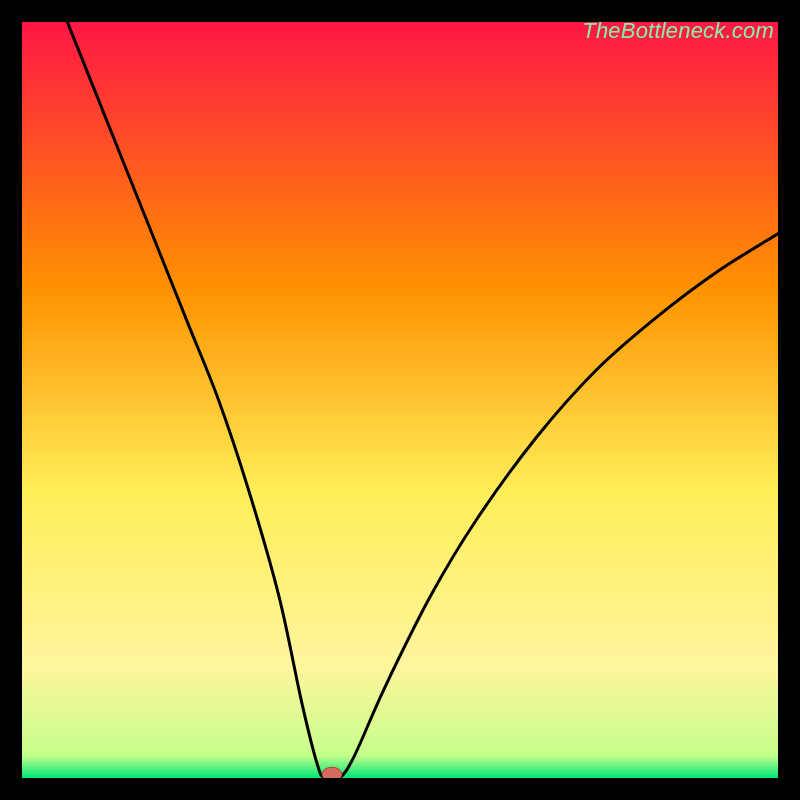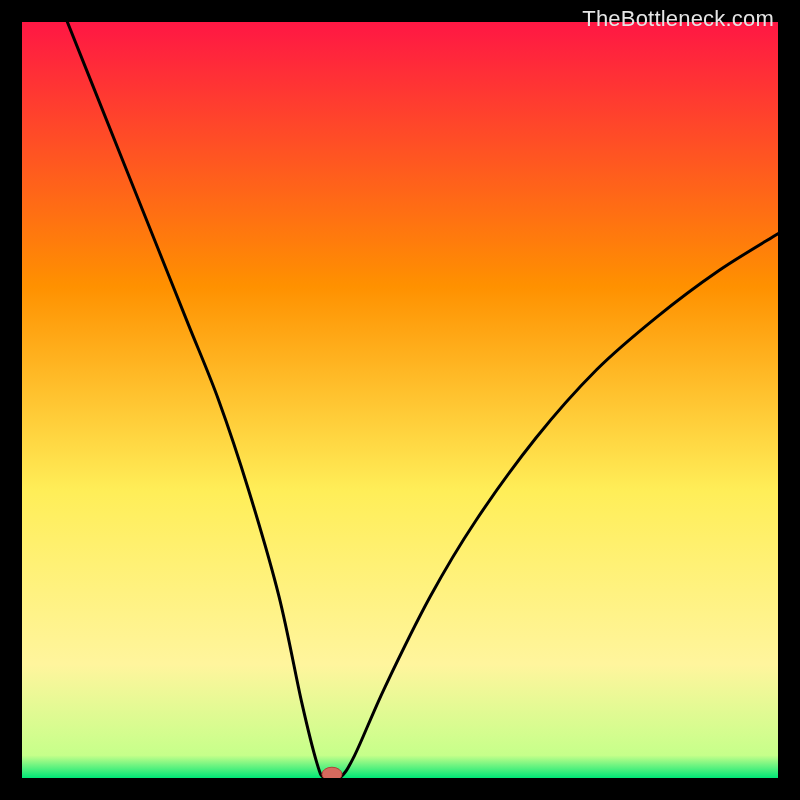--- a/index.html
+++ b/index.html
@@ -21,26 +21,27 @@
   }
   .plot {
     position: absolute;
     left: 0;
     top: 0;
     width: 756px;
     height: 756px;
   }
   .watermark {
     position: absolute;
-    top: 6px;
+    top: 18px;
     right: 26px;
-    color: #e5e5e5;
+    color: #86efac;
     font-size: 22px;
     font-weight: 500;
     letter-spacing: 0.2px;
+    font-style: italic;
   }
 </style>
 </head>
 <body>
 
 <div class="frame">
   <svg class="plot" viewBox="0 0 756 756" preserveAspectRatio="none">
     <defs>
       <linearGradient id="bg-grad" x1="0" y1="0" x2="0" y2="1">
         <stop id="g0" offset="0%" stop-color="#ff1744"></stop>

